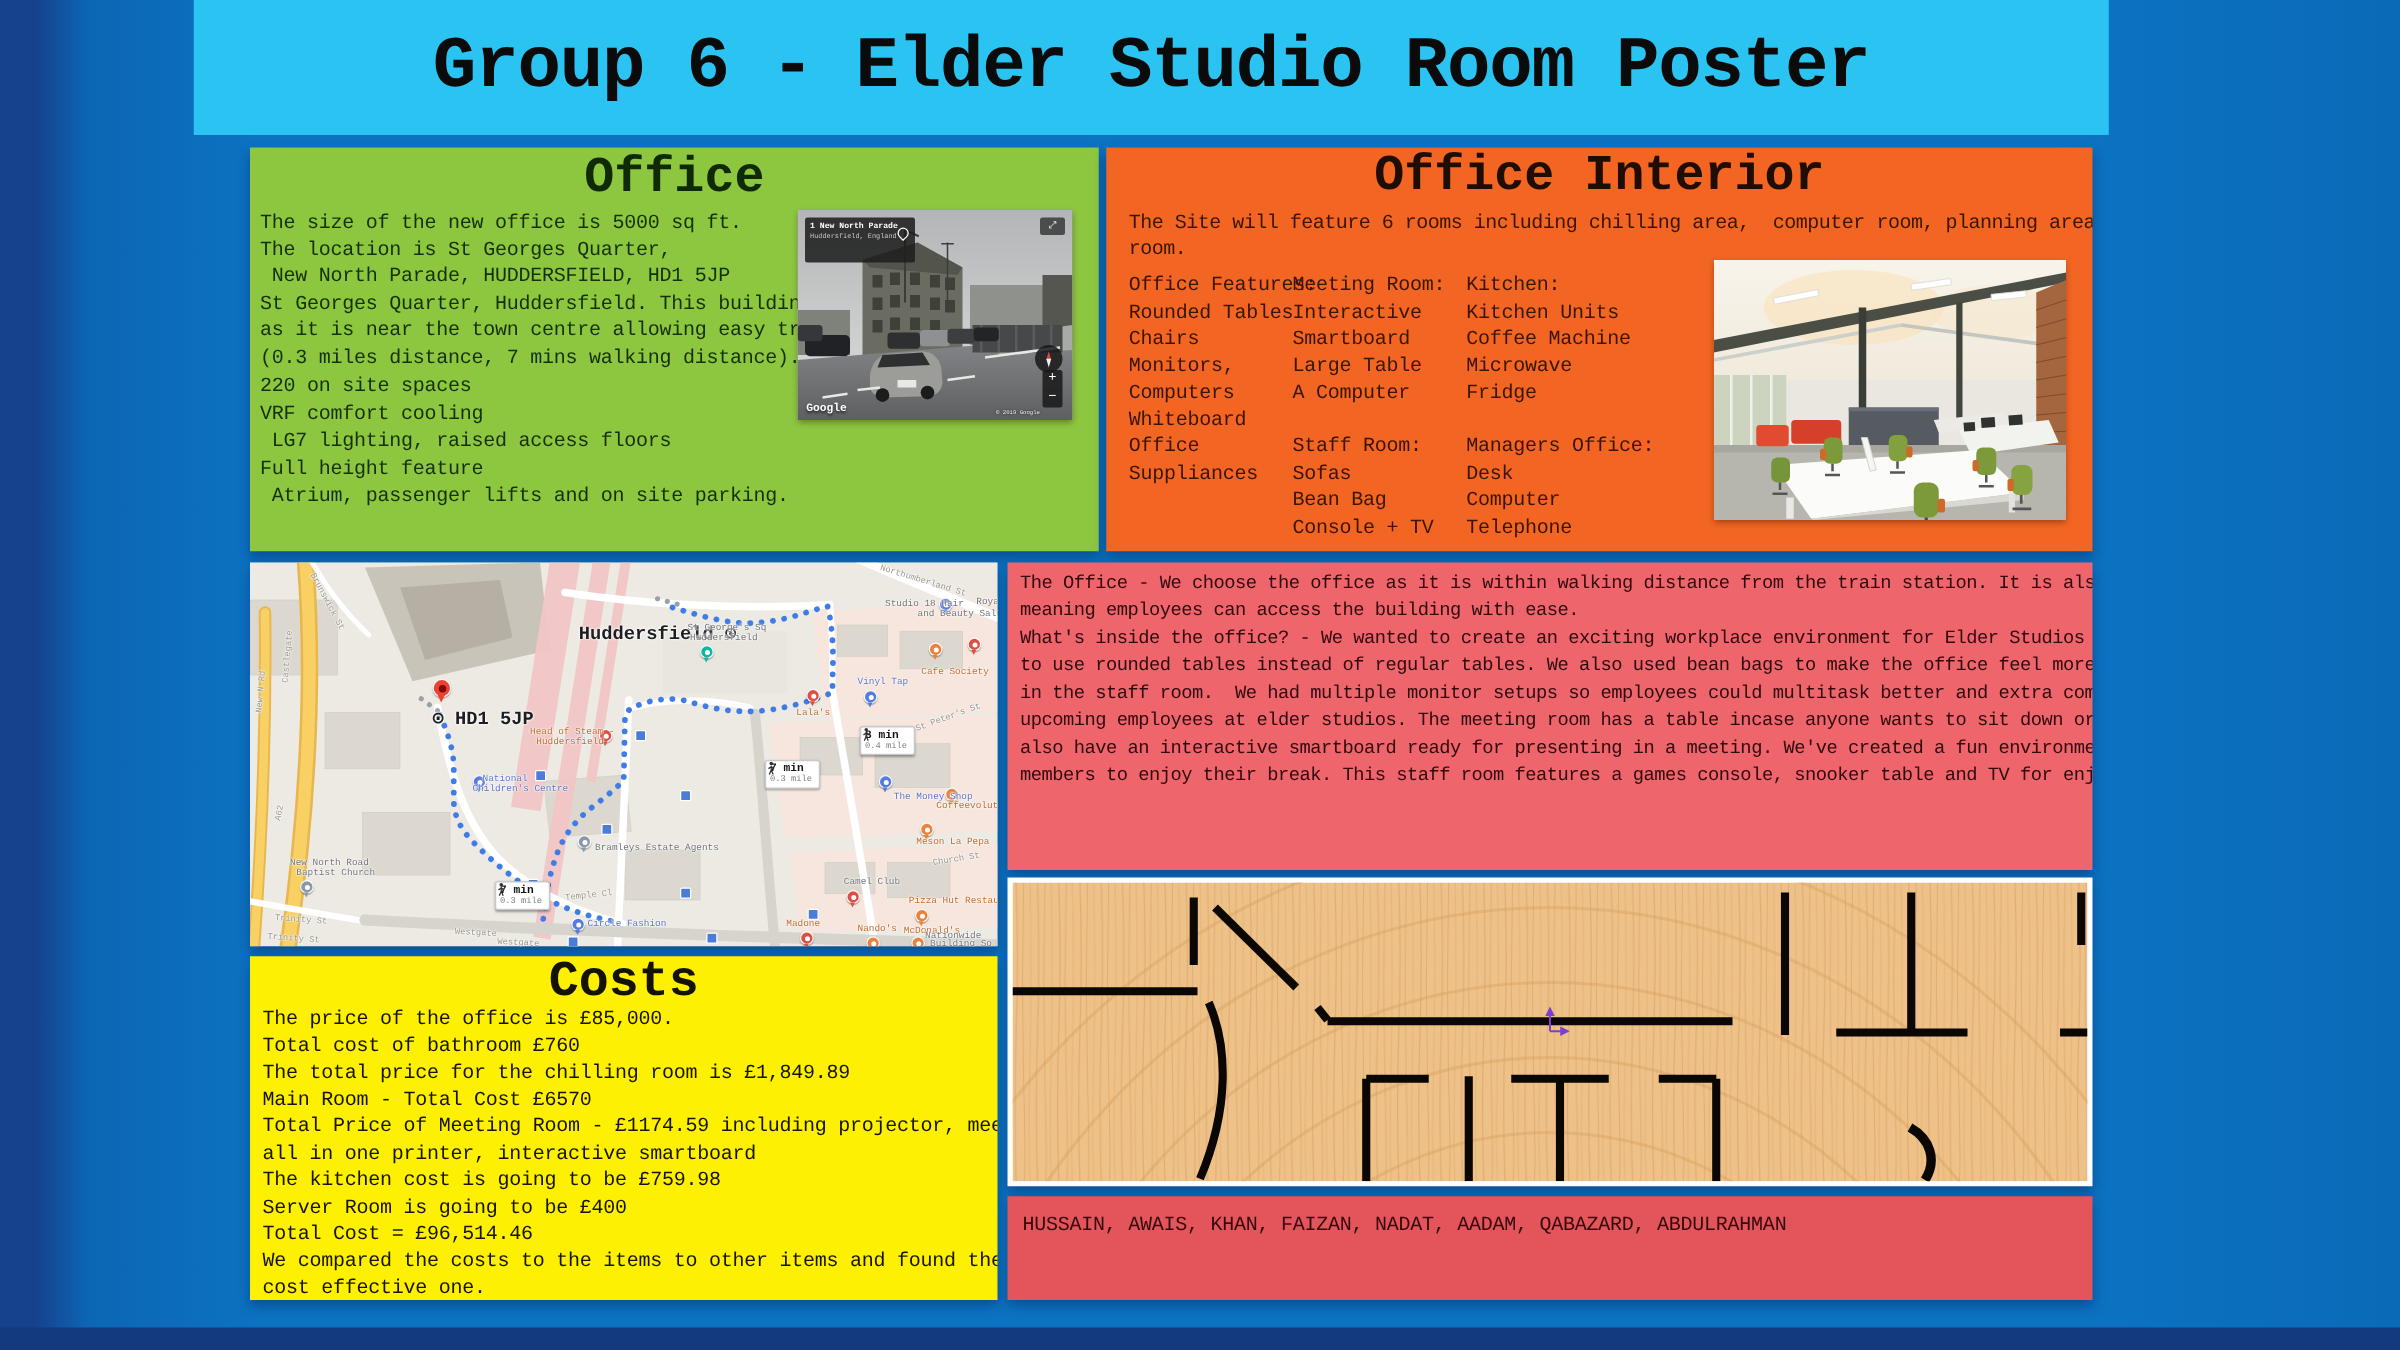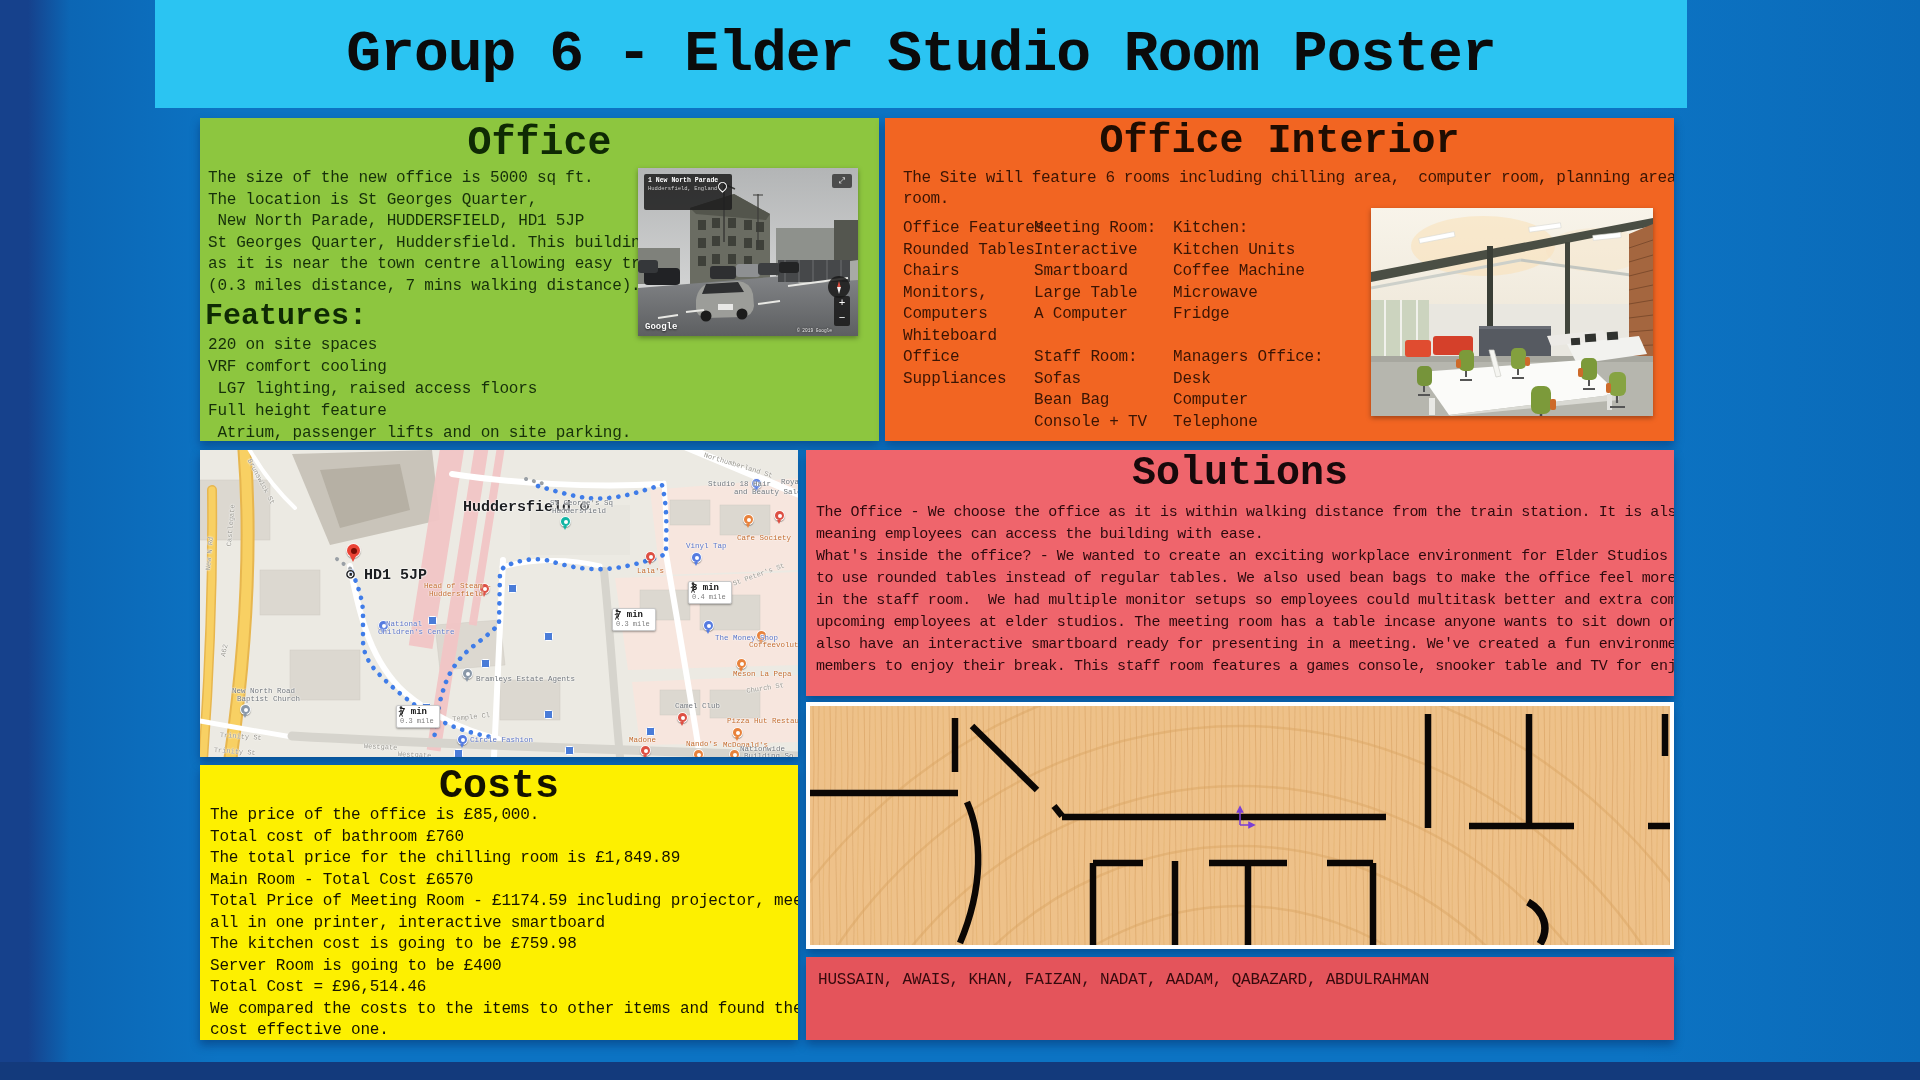--- a/index.html
+++ b/index.html
@@ -87,21 +87,20 @@
   </div>
 
   <section class="box office">
     <h2>Office</h2>
     <div class="body pre">The size of the new office is 5000 sq ft.
 The location is St Georges Quarter,
  New North Parade, HUDDERSFIELD, HD1 5JP
 St Georges Quarter, Huddersfield. This building is ideal
 as it is near the town centre allowing easy transportation.
 (0.3 miles distance, 7 mins walking distance).</div>
-    <h3>Features:</h3>
     <div class="feat pre">220 on site spaces
 VRF comfort cooling
  LG7 lighting, raised access floors
 Full height feature
  Atrium, passenger lifts and on site parking.</div>
 
     <div class="street">
       <svg width="220" height="168" viewBox="0 0 220 168">
         <defs>
           <linearGradient id="sky" x1="0" y1="0" x2="0" y2="1">
@@ -460,21 +459,20 @@
           </svg>
           <div>
             <div class="bt">8 min</div>
             <div class="bd">0.4 mile</div>
           </div>
         </div>
       </div>
   </div>
 
   <section class="box solutions">
-    <h2>Solutions</h2>
     <div class="body pre">The Office - We choose the office as it is within walking distance from the train station. It is also in the town centre
 meaning employees can access the building with ease.
 What's inside the office? - We wanted to create an exciting workplace environment for Elder Studios so we chose
 to use rounded tables instead of regular tables. We also used bean bags to make the office feel more at home when
 in the staff room.  We had multiple monitor setups so employees could multitask better and extra computers for
 upcoming employees at elder studios. The meeting room has a table incase anyone wants to sit down or plan, we
 also have an interactive smartboard ready for presenting in a meeting. We've created a fun environment for the staff
 members to enjoy their break. This staff room features a games console, snooker table and TV for enjoyment.</div>
   </section>
 

